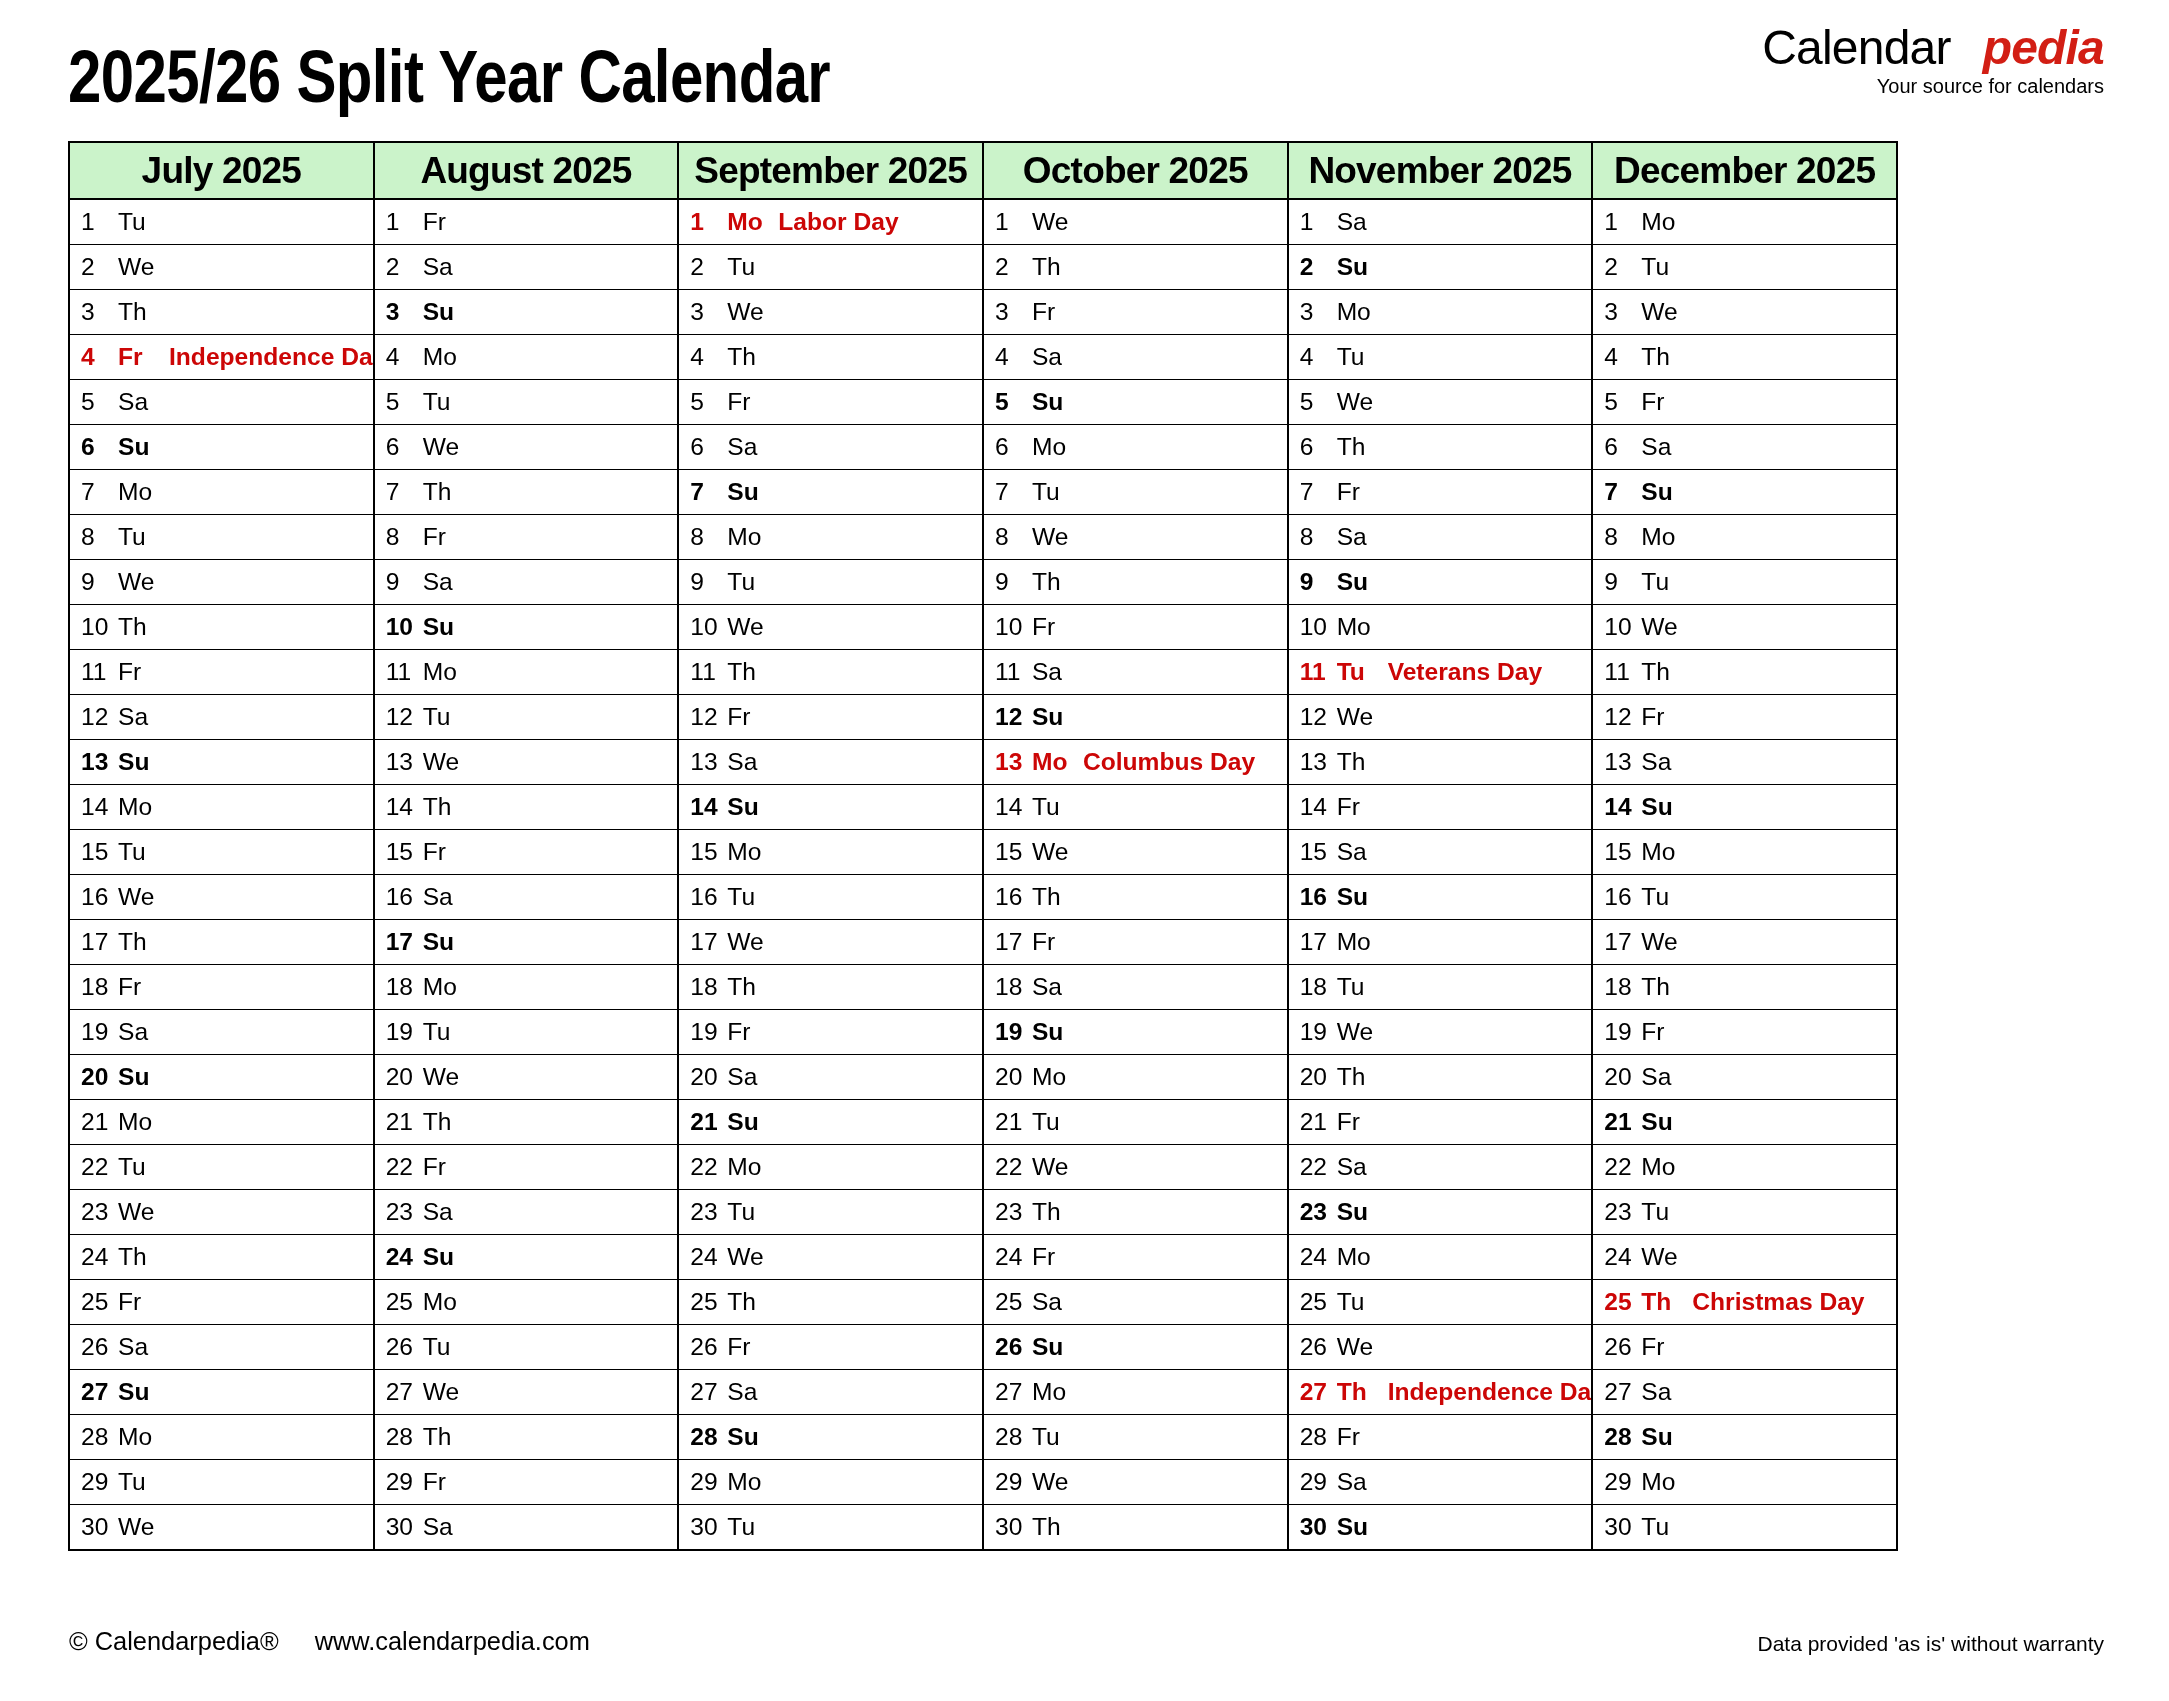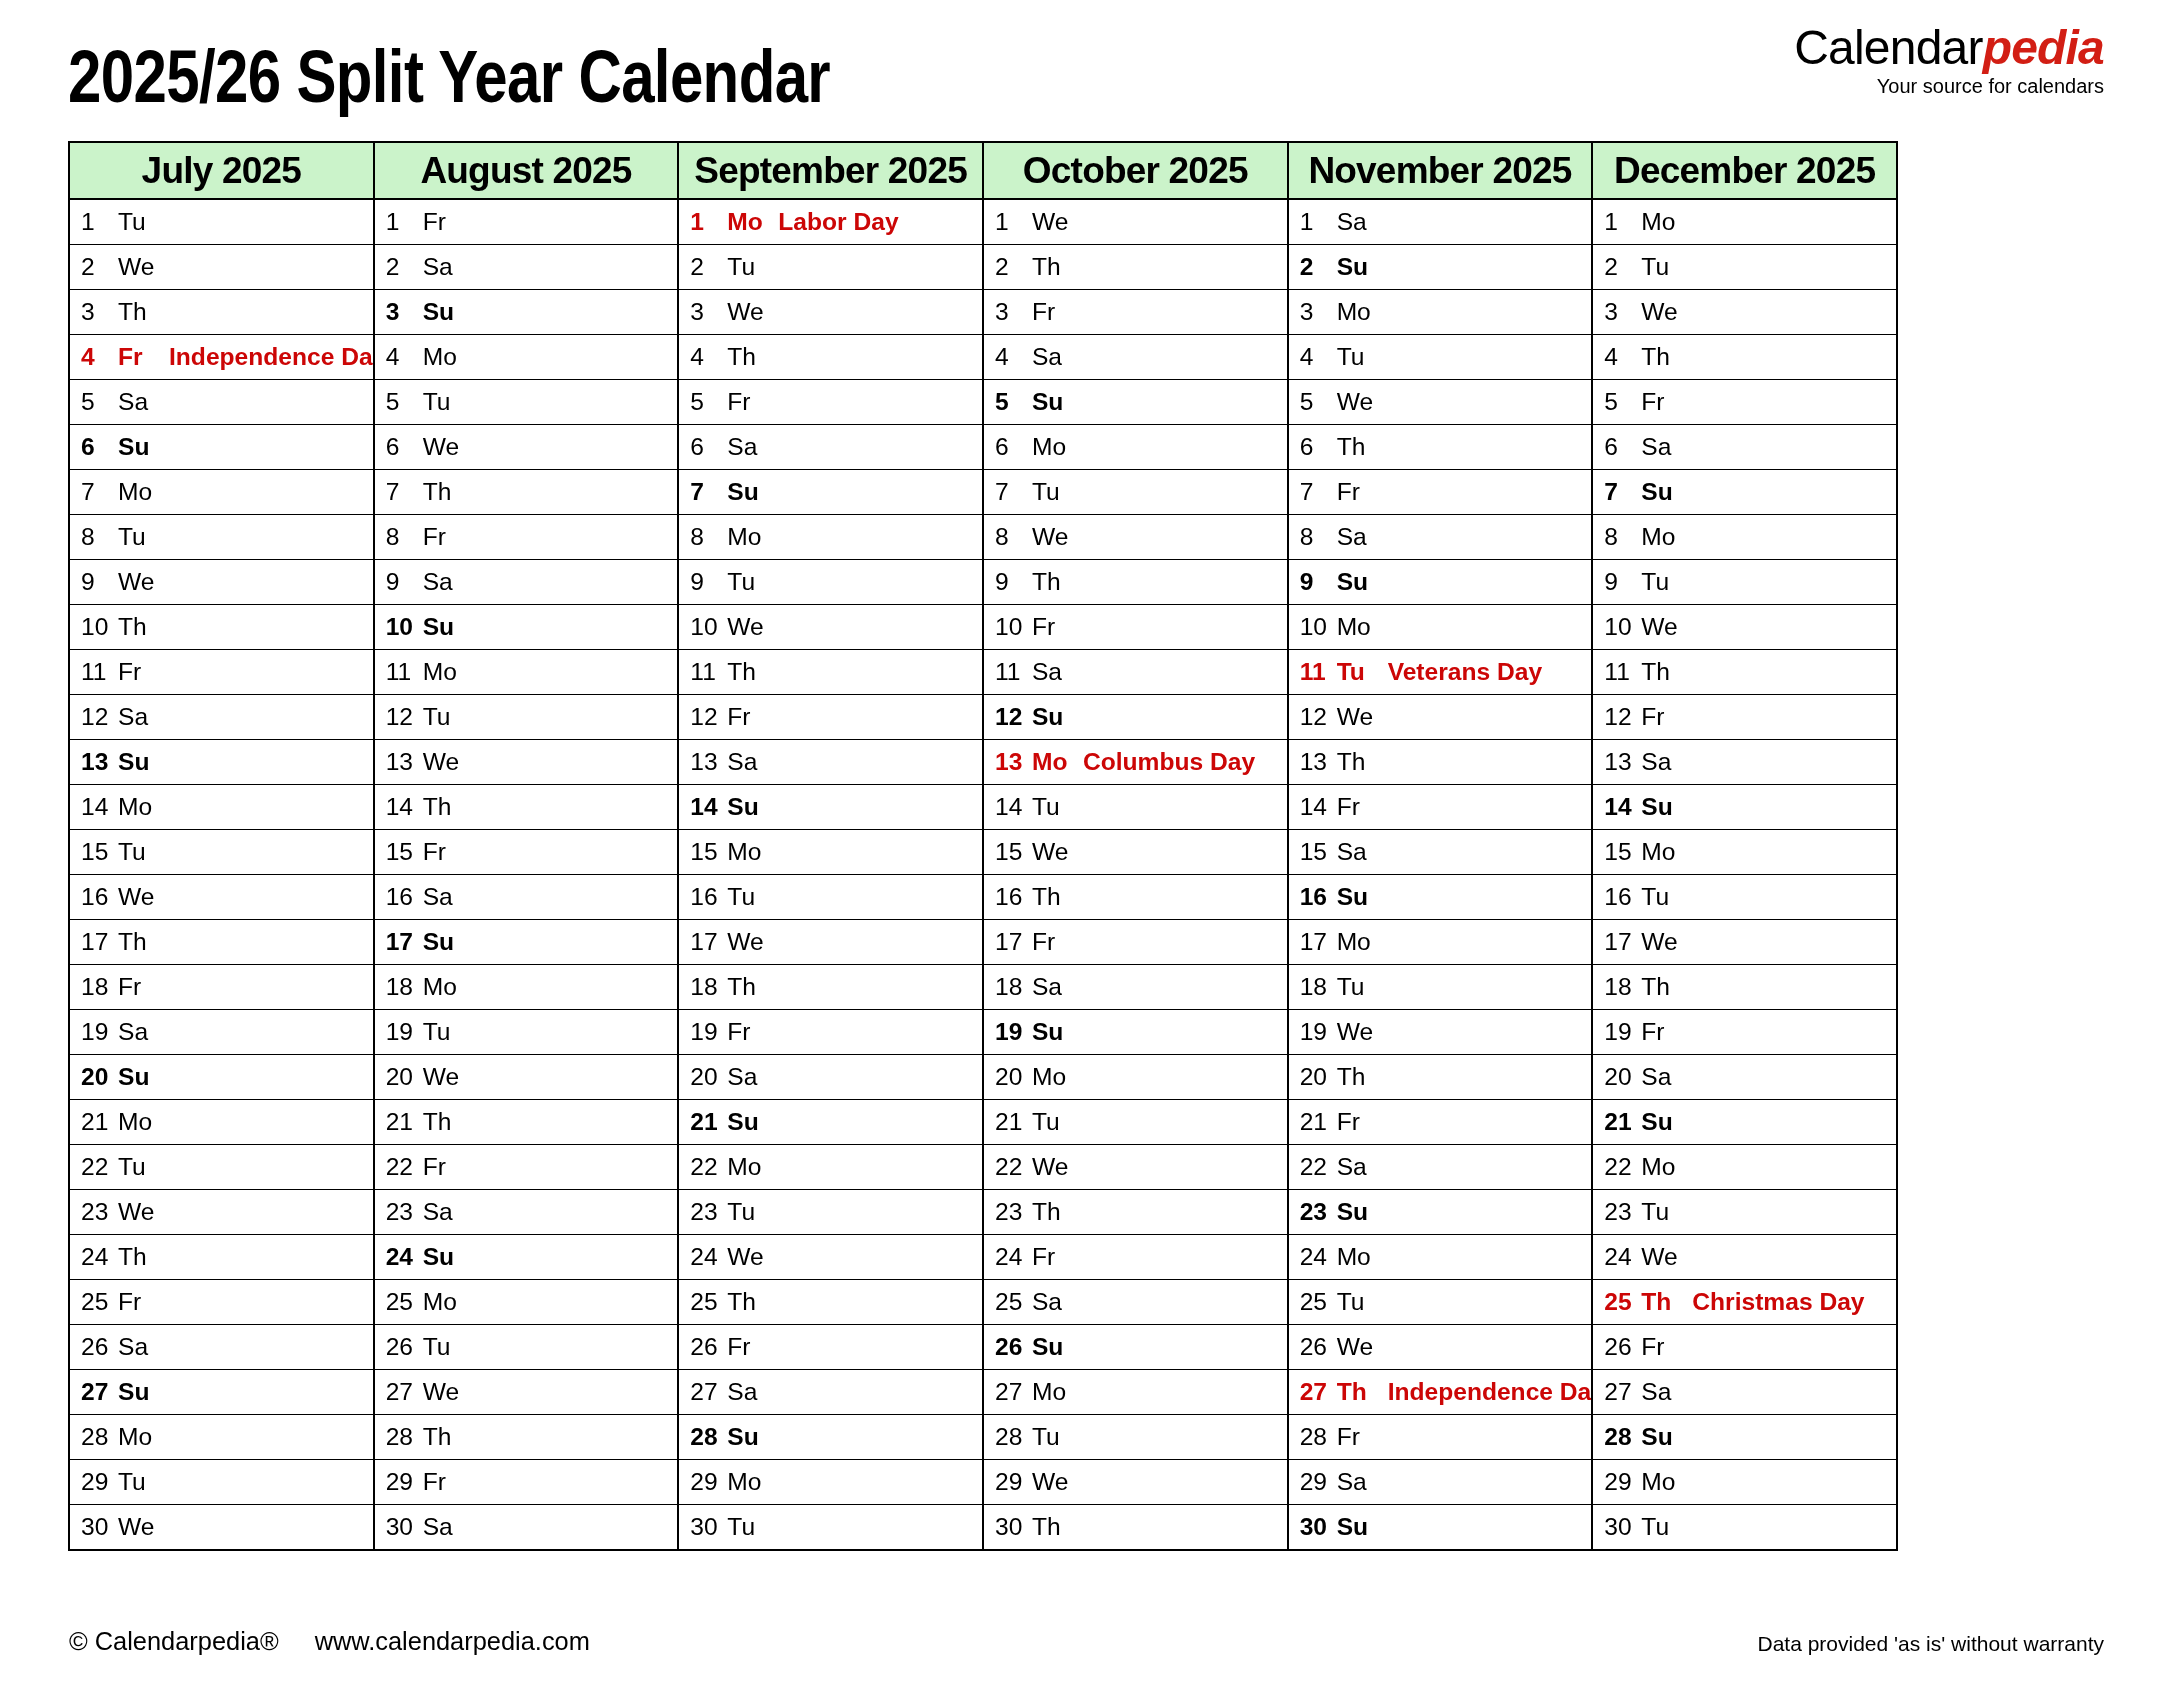--- a/index.html
+++ b/index.html
@@ -8,21 +8,21 @@
     font-family:"Liberation Sans",sans-serif;color:#000;
   }
   
   .page-title{
     position:absolute;left:68px;top:39px;
     font-size:75px;font-weight:bold;line-height:1;white-space:nowrap;
     transform:scaleX(0.80);transform-origin:left top;letter-spacing:-0.8px;
   }
   .logo{position:absolute;right:66px;top:24px;text-align:right;line-height:1;}
   .logo-main{font-size:48px;letter-spacing:-0.8px;white-space:nowrap;}
-  .logo-main .pedia{font-weight:bold;font-style:italic;color:var(--logo-red);}
+  .logo-main .pedia{font-weight:bold;font-style:italic;color:var(--logo-red);margin-left:32px;}
   .logo-tagline{font-size:20px;margin-top:4.2px;white-space:nowrap;}
   
   table.calendar{
     position:absolute;left:68px;top:141px;width:1830px;
     border-collapse:collapse;table-layout:fixed;
     border:2.5px solid #000;
   }
   table.calendar th{
     height:53px;background:var(--header-bg);
     font-size:37px;font-weight:bold;text-align:center;vertical-align:middle;

